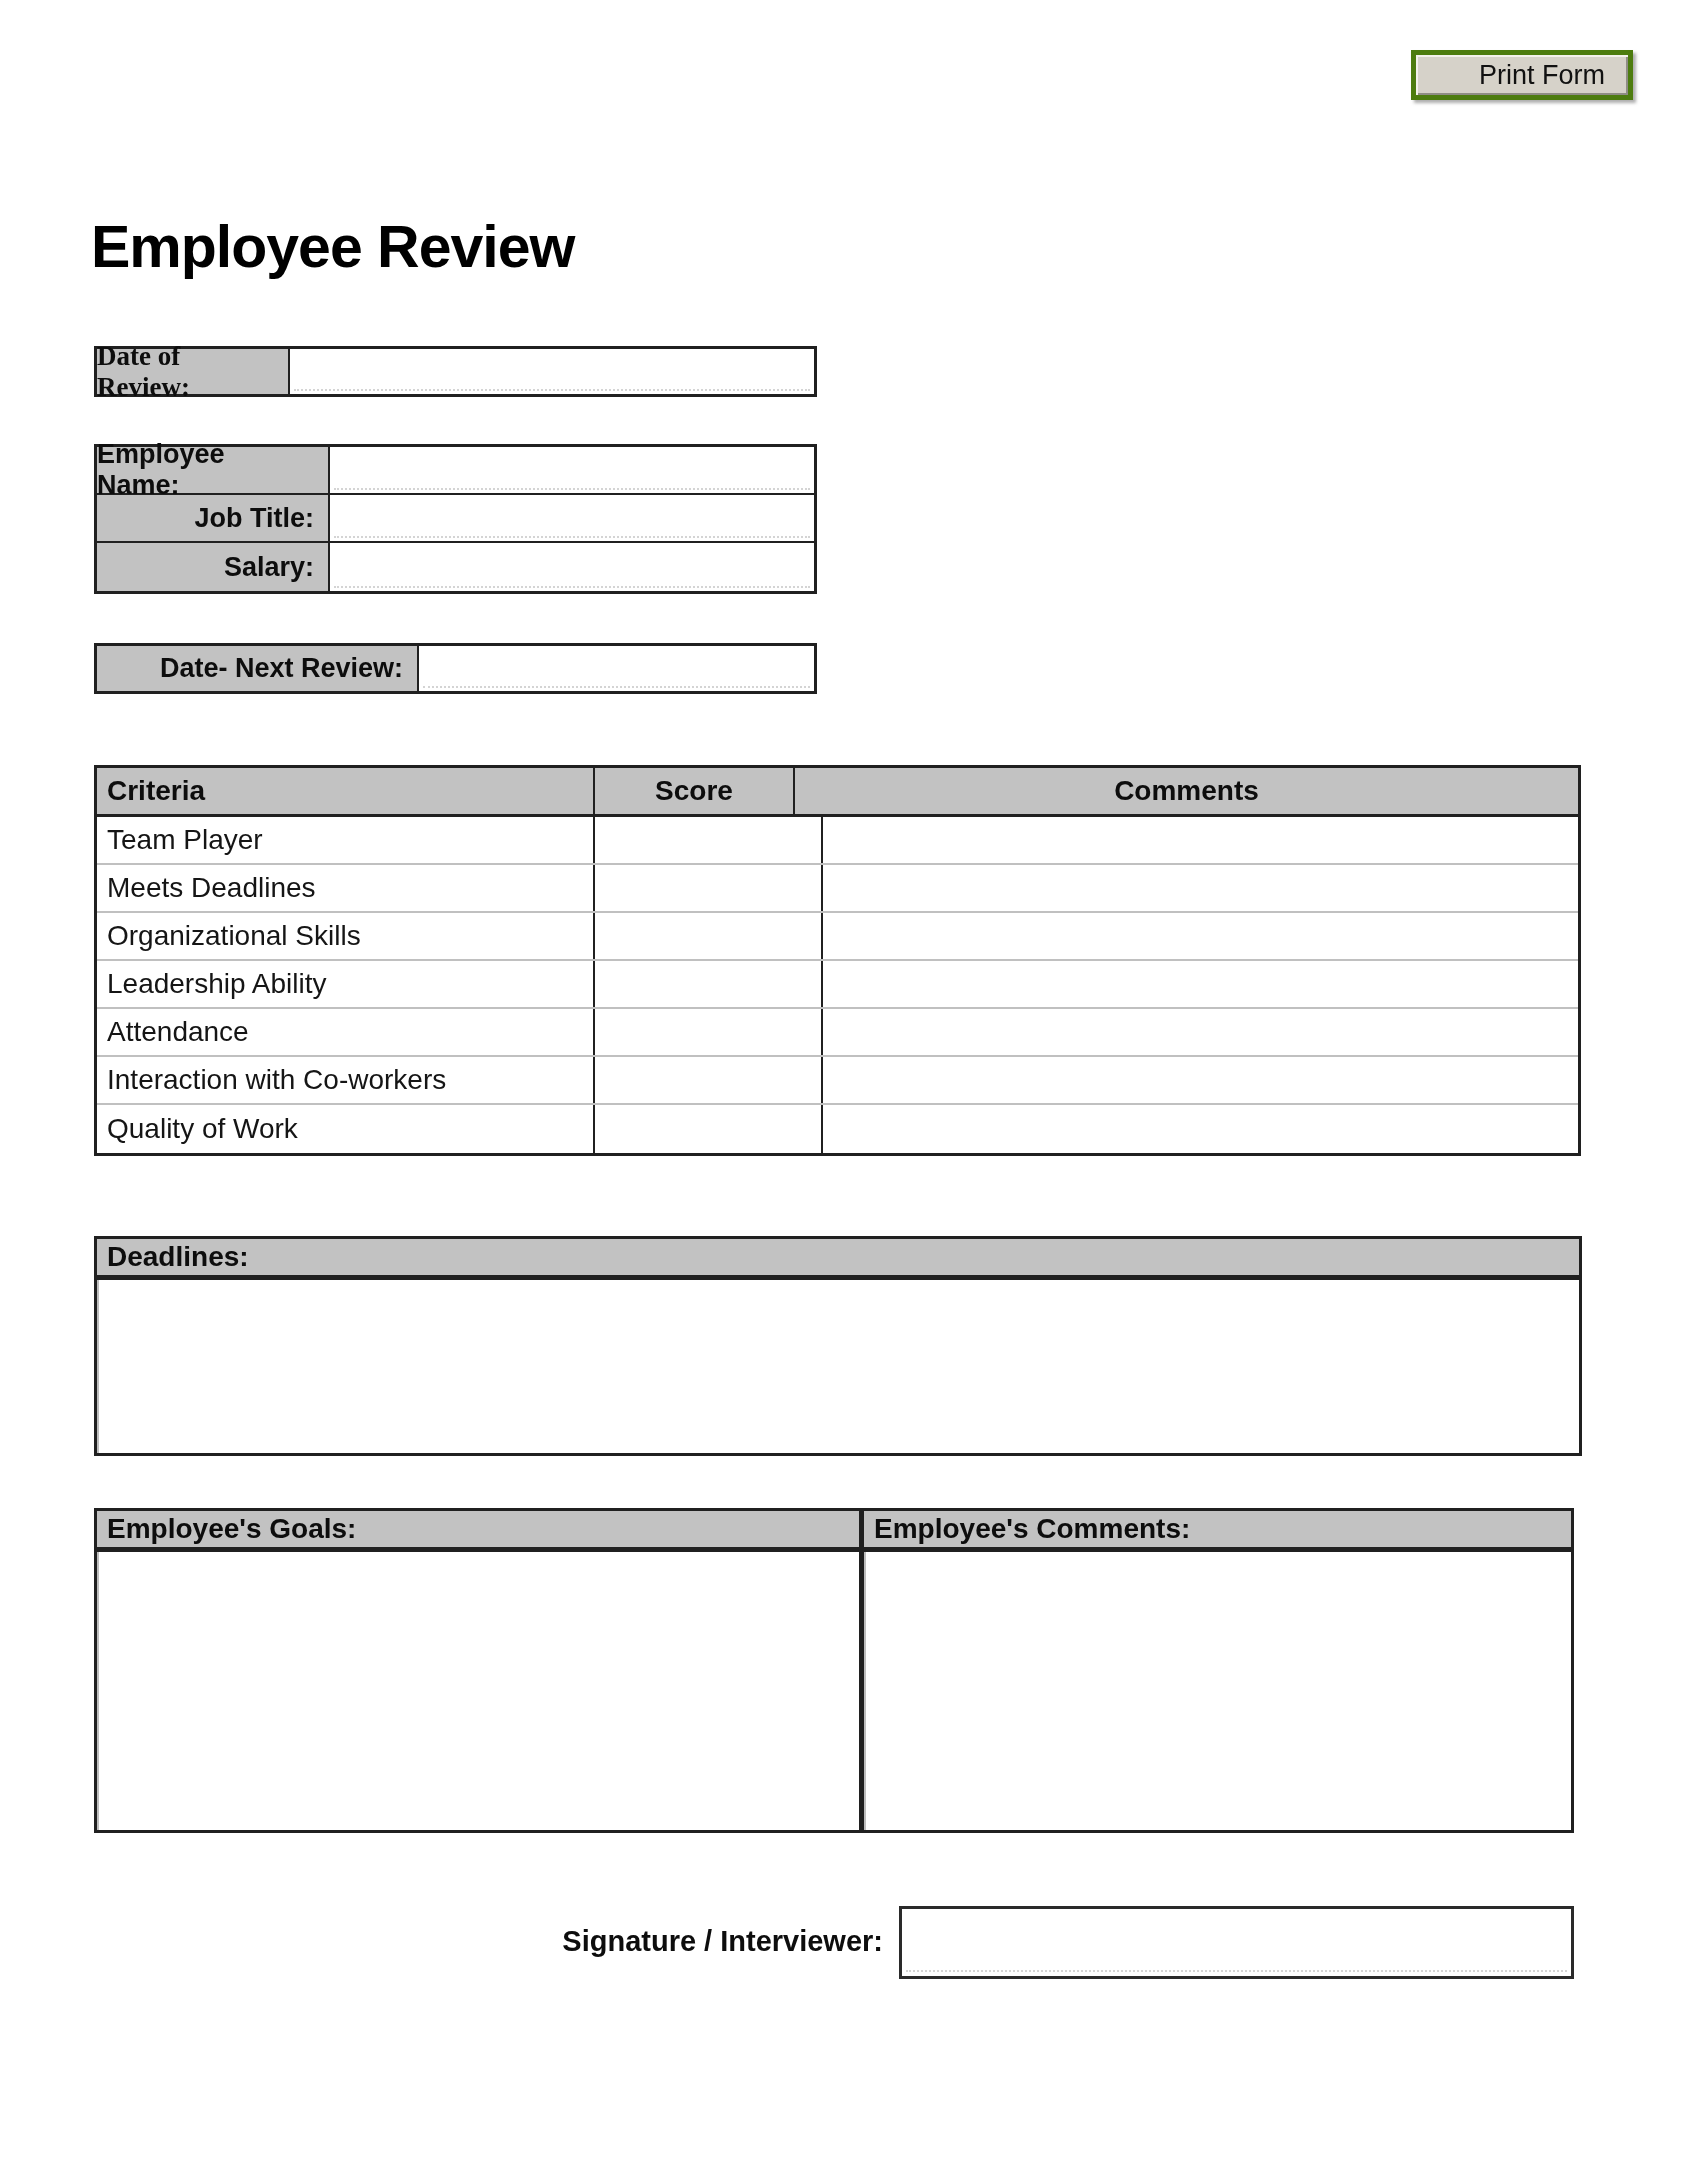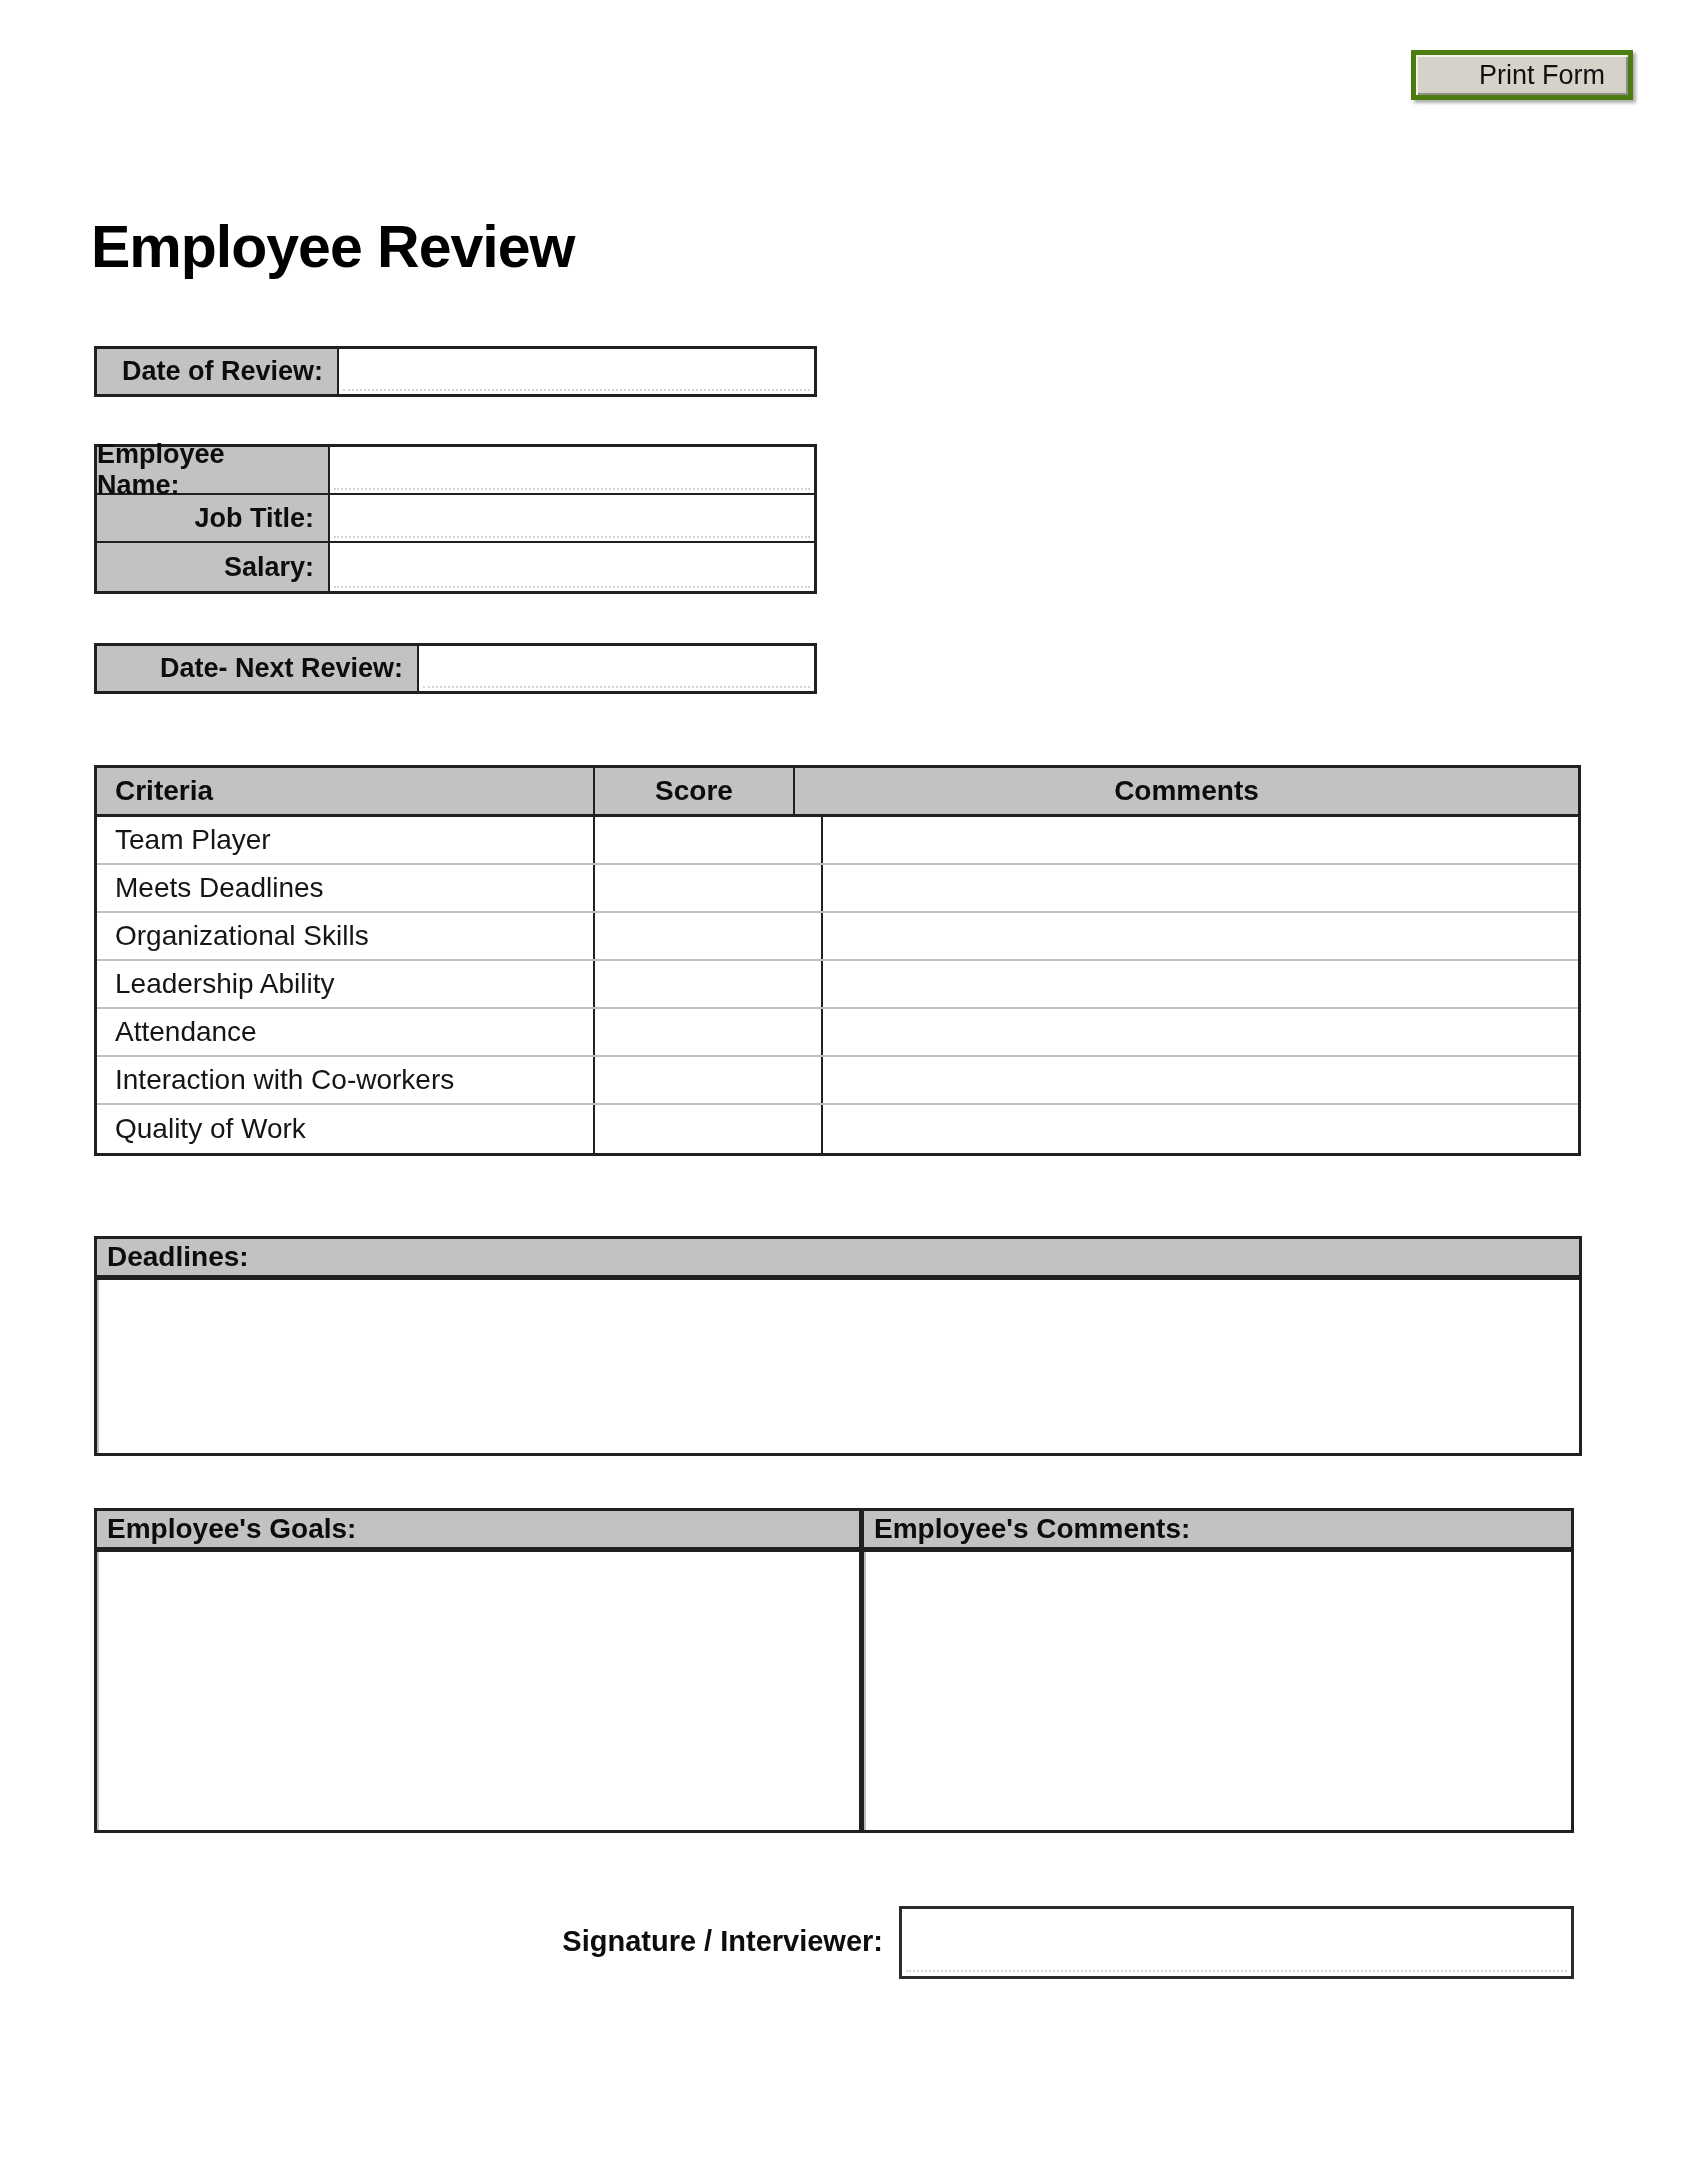--- a/index.html
+++ b/index.html
@@ -35,39 +35,39 @@
     padding-right:14px; border-right:2px solid #202020;
     flex:0 0 auto;
   }
   .field-input { flex:1; background:#fff; position:relative; font-size:27px; display:flex; align-items:center; padding:0 8px; }
   .field-input::after {
     content:""; position:absolute; left:4px; right:4px; bottom:3px;
     border-bottom:2px dotted #d4d4d4;
   }
 
   .row-date-review { left:94px; top:346px; width:723px; height:51px; }
-  .row-date-review .field-label { width:242px; }
+  .row-date-review .field-label { width:193px;font-family:Liberation Serif, serif; }
 
   .field-group { position:absolute; left:94px; top:444px; width:723px; border:3px solid #202020; background:#fff; }
   .group-row { display:flex; height:48px; border-bottom:2px solid #202020; }
   .group-row:last-child { border-bottom:none; }
   .group-row .field-label { width:233px; }
 
   .row-next-review { left:94px; top:643px; width:723px; height:51px; }
   .row-next-review .field-label { width:322px; }
 
   
   .criteria-table {
     position:absolute; left:94px; top:765px; width:1487px;
     border:3px solid #202020; background:#fff;
   }
   .thead { display:flex; height:49px; background:#c2c2c2; border-bottom:3px solid #202020; }
   .th, .td { display:flex; align-items:center; font-size:28px; }
   .th { font-weight:bold; color:#0d0d0d; }
-  .col-criteria { width:498px; padding-left:18px; border-right:2px solid #202020; }
+  .col-criteria { width:498px; padding-left:10px; border-right:2px solid #202020; }
   .col-score   { width:200px; justify-content:center; border-right:2px solid #202020; }
   .col-comments{ flex:1; justify-content:center; }
   .tr { display:flex; height:48px; border-bottom:2px solid #c0c0c0; background:#fff;gap:28px; }
   .tr:last-child { border-bottom:none; }
   .td.col-criteria { font-weight:normal; color:#151515; }
   .td.col-score, .td.col-comments { background:#fff; }
 
   
   .section { position:absolute; }
   .section-header {

